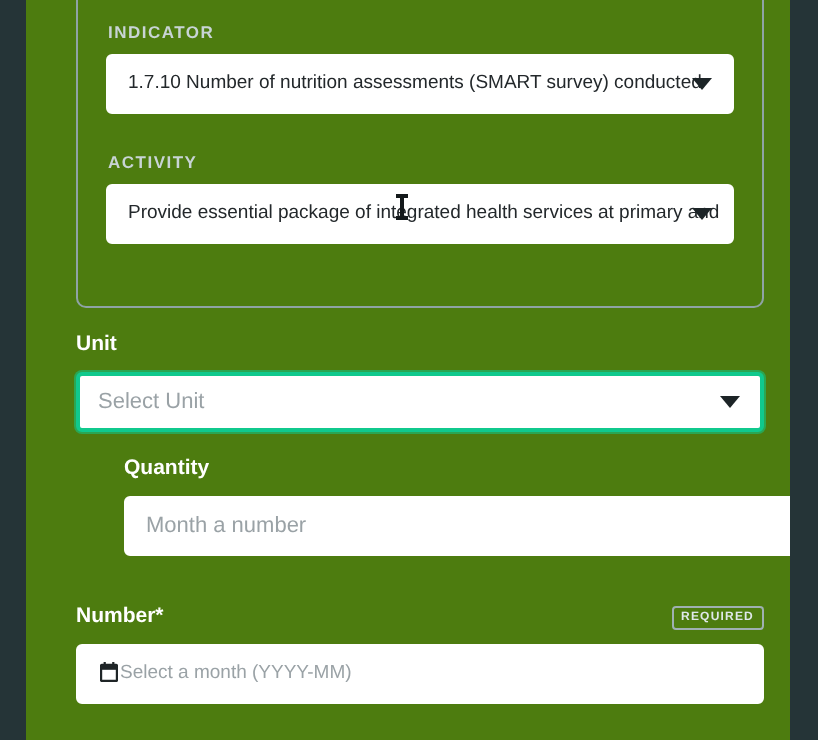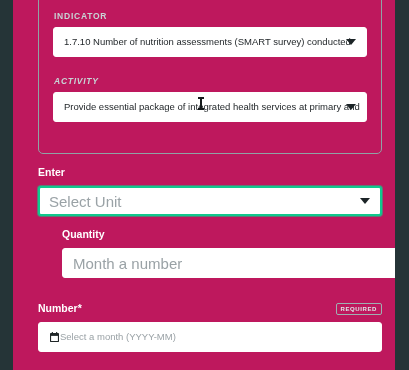--- a/index.html
+++ b/index.html
@@ -35,21 +35,21 @@
     right: 0; top: 0;
     width: 14px; height: 370px;
     background: #253437;
   }
 
   
   .content {
     position: absolute;
     left: 13px; top: 0;
     width: 382px; height: 370px;
-    background: #be185d;
+    background: #4d7c0f;
     box-sizing: border-box;
     overflow: hidden;
   }
 
   
   .context-panel {
     position: absolute;
     left: 25px;
     top: -6px;
     width: 344px;
@@ -63,21 +63,20 @@
   .ctx-label {
     font-size: 8.5px;
     font-weight: bold;
     letter-spacing: 0.75px;
     color: #c8d4d5;
     text-transform: uppercase;
     margin: 0 0 6px 1px;
   }
   .ctx-label.second {
     margin-top: 19px;
-    font-style: italic;
   }
 
   
   .select-box {
     position: relative;
     width: 100%;
     height: 30px;
     background: #ffffff;
     border: 1px solid #ffffff;
     border-radius: 3px;
@@ -172,21 +171,21 @@
     box-sizing: border-box;
     display: flex;
     align-items: center;
     overflow: hidden;
   }
   .input-box.focused {
     border: 2px solid #10c98d;
     box-shadow: 0 0 0 1px rgba(16, 201, 141, 0.55);
   }
   .placeholder {
-    font-size: 15px;
+    font-size: 11px;
     color: #9aa2a6;
     padding-left: 10px;
     padding-right: 26px;
     white-space: nowrap;
     overflow: hidden;
     line-height: 1;
     text-align: center;
   }
   .input-box.focused .placeholder { padding-left: 9px; }
 
@@ -228,21 +227,21 @@
       <div class="select-box">
         <span class="select-value">Provide essential package of integrated health services at primary and</span>
         <span class="ibeam"></span>
         <span class="caret"></span>
       </div>
 
     </div>
 
     <div class="field field-unit">
       <div class="field-head">
-        <span class="field-label">Enter</span>
+        <span class="field-label">Unit</span>
       </div>
       <div class="input-box focused">
         <span class="placeholder">Select Unit</span>
         <span class="caret"></span>
       </div>
     </div>
 
     <div class="field field-quantity">
       <div class="field-head">
         <span class="field-label">Quantity</span>

